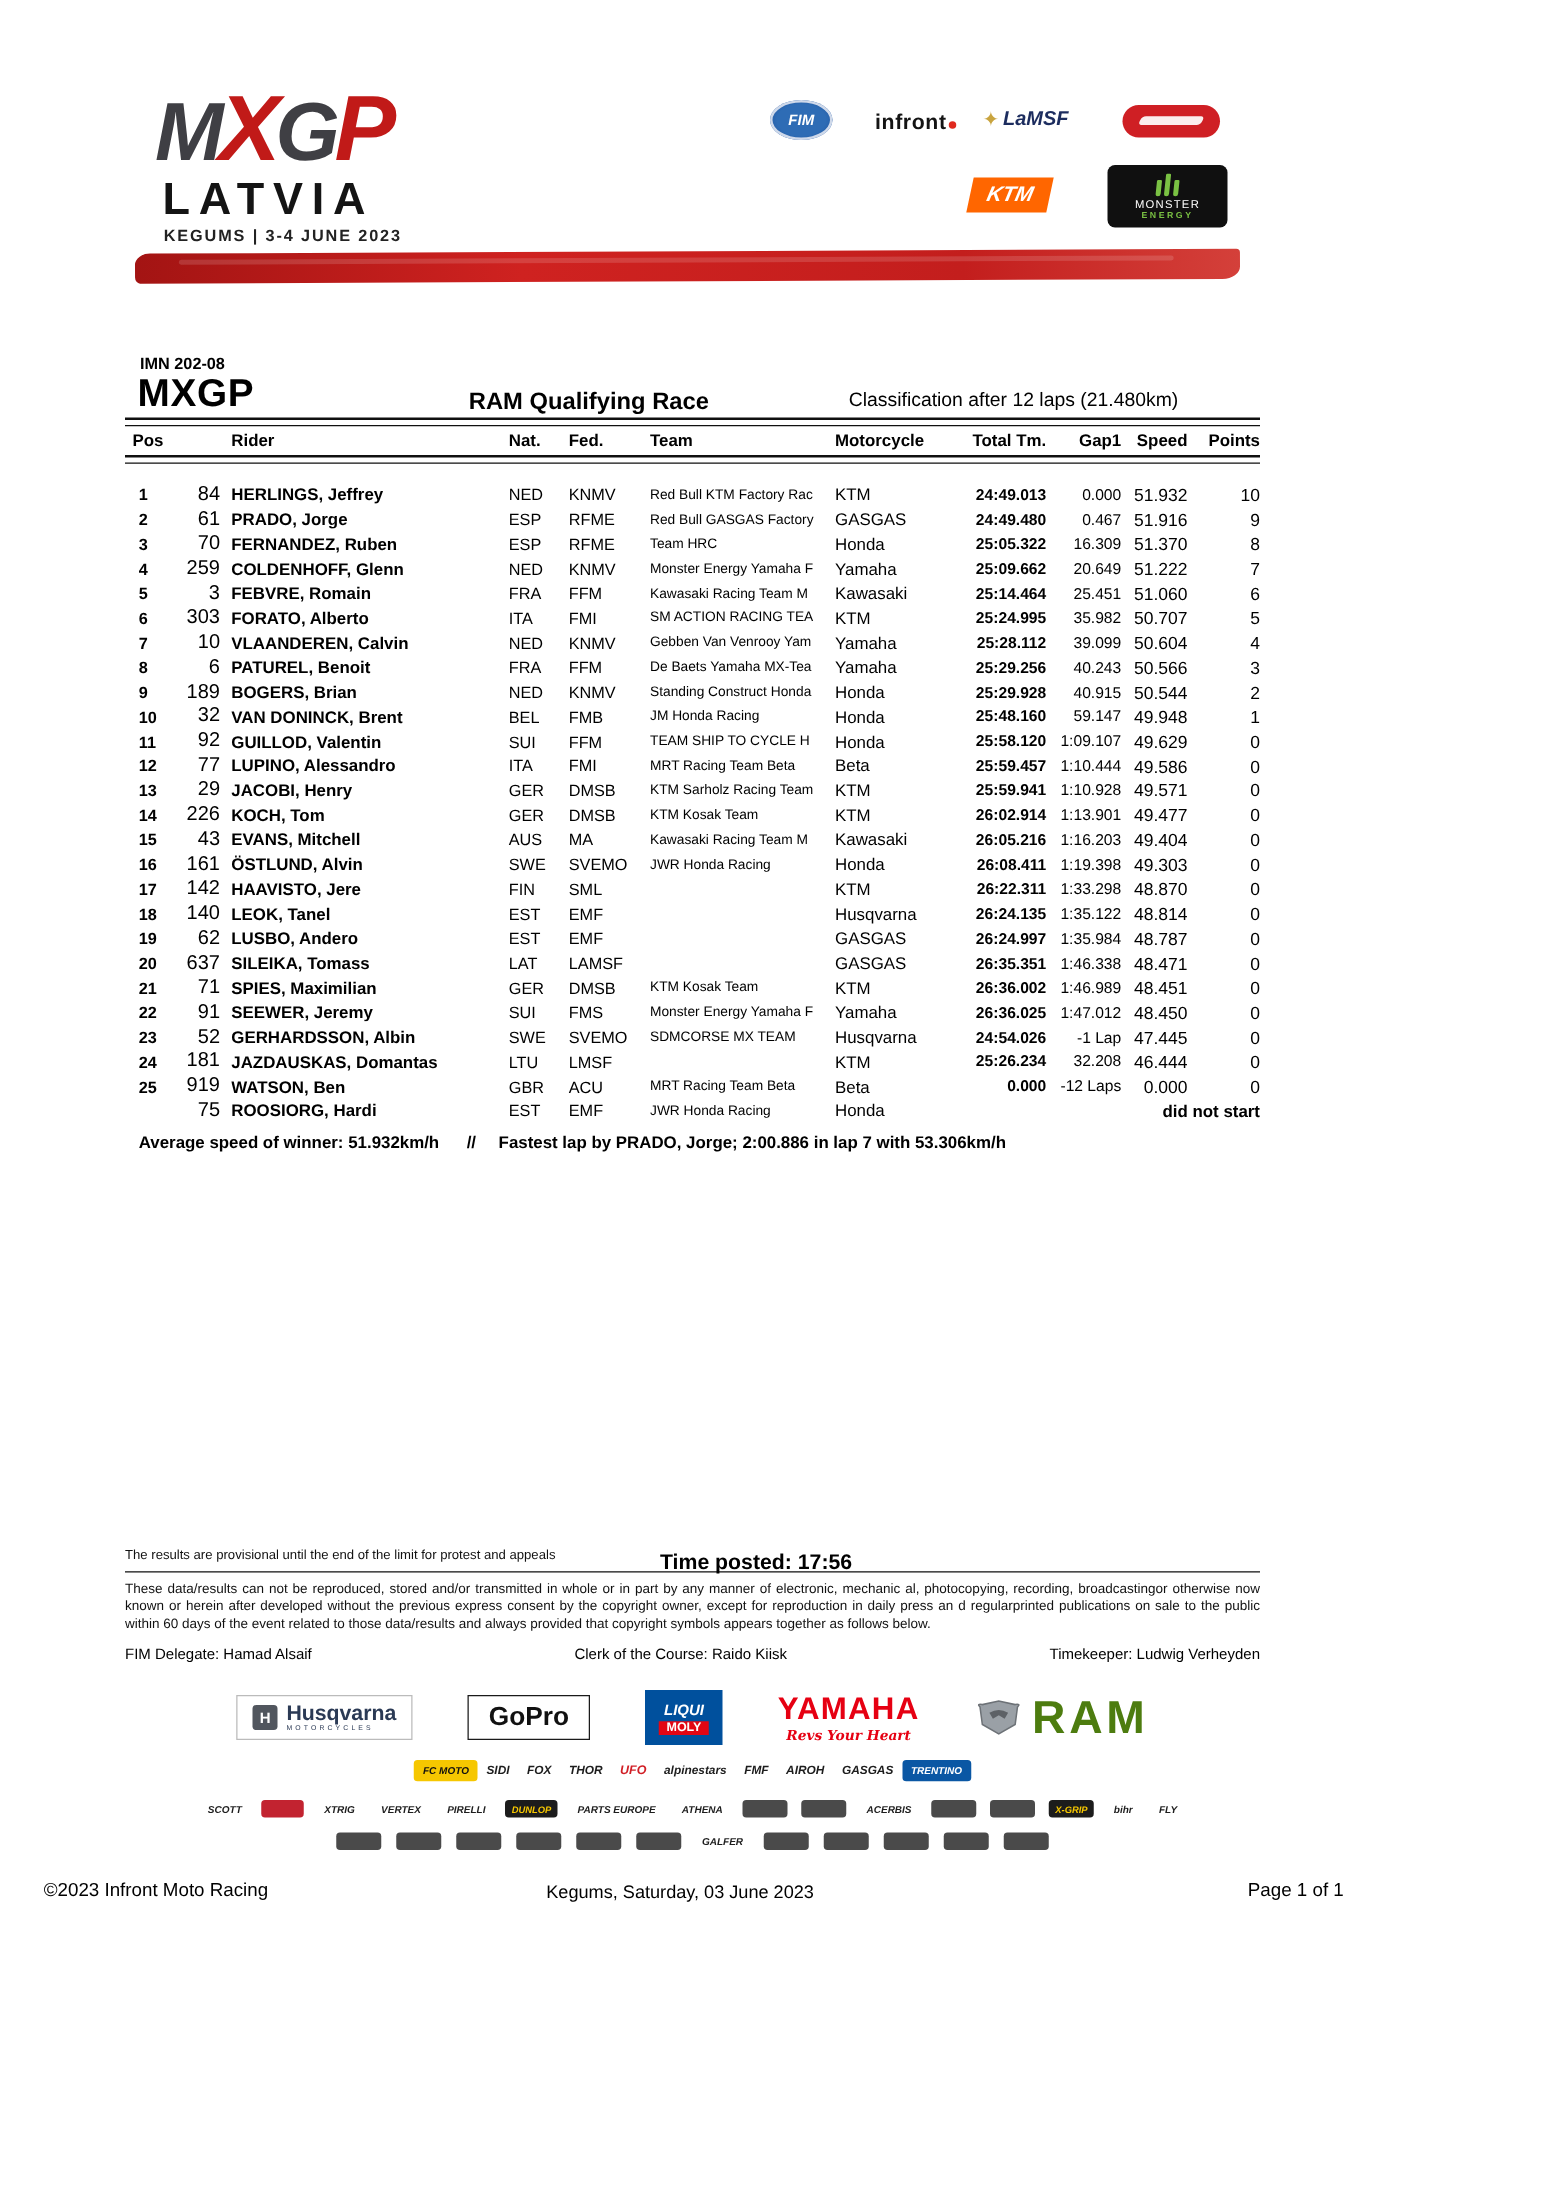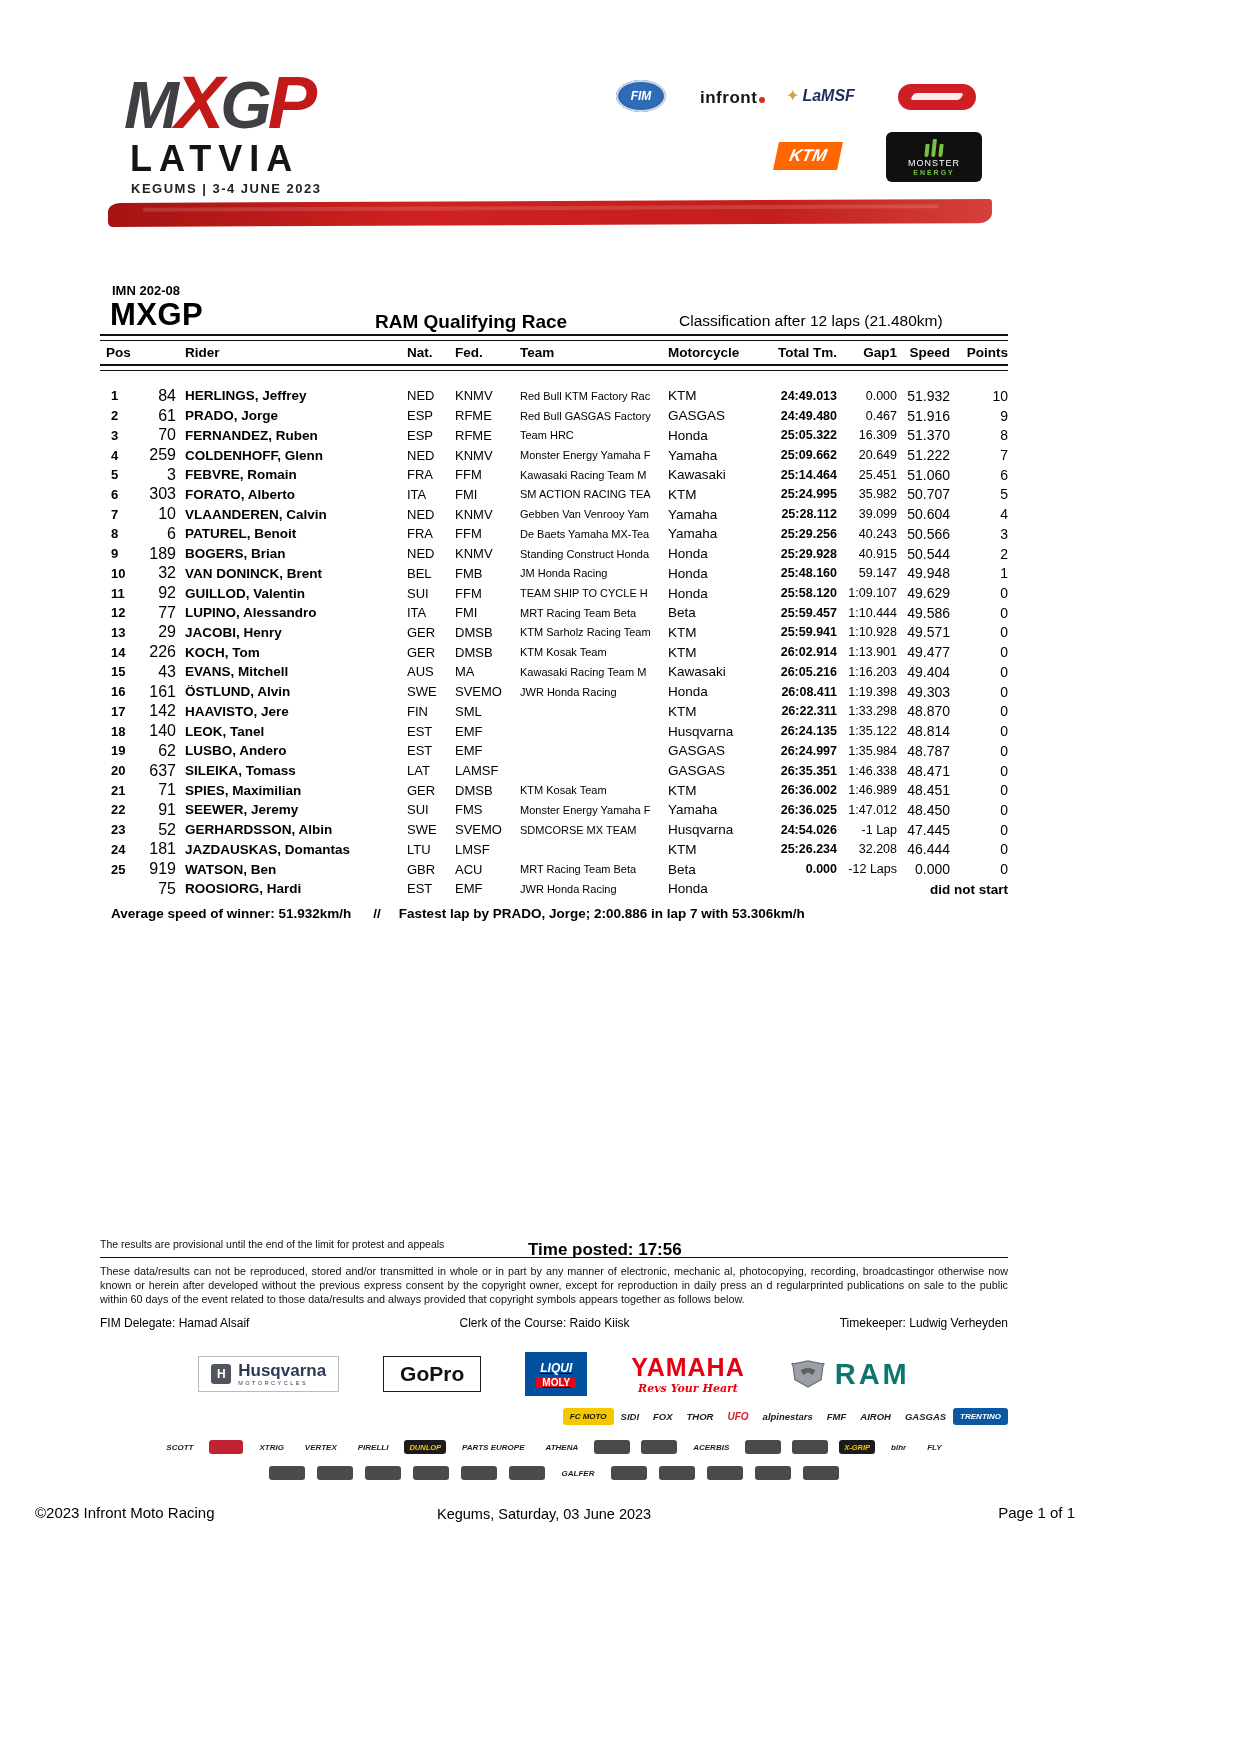--- a/index.html
+++ b/index.html
@@ -77,30 +77,30 @@
 
   
   .sp-row1{position:absolute;left:100px;top:1352px;width:908px;display:flex;align-items:center;justify-content:center;gap:44px;}
   .husq-box{display:flex;align-items:center;gap:7px;border:1px solid #bbb;padding:5px 12px;}
   .husq-icon{width:20px;height:20px;background:#51565e;border-radius:3px;color:#fff;font-weight:bold;font-size:12px;
              display:flex;align-items:center;justify-content:center;}
   .husq-text{display:flex;flex-direction:column;line-height:1;}
   .husq-name{font-size:17px;font-weight:bold;color:#2b3a55;}
   .husq-sub{font-size:5.5px;letter-spacing:2.5px;color:#2b3a55;margin-top:2px;}
   .gopro-box{border:1.6px solid #1a1a1a;padding:5px 16px;font-size:21px;font-weight:bold;color:#111;}
-  .liqui-box{width:62px;height:44px;background:#00509d;display:flex;flex-direction:column;align-items:center;justify-content:center;gap:2px;text-decoration:underline;}
+  .liqui-box{width:62px;height:44px;background:#00509d;display:flex;flex-direction:column;align-items:center;justify-content:center;gap:2px;}
   .liqui-t1{color:#fff;font-weight:bold;font-style:italic;font-size:12px;}
   .liqui-t2{background:#e30613;color:#fff;font-weight:bold;font-size:10px;padding:0 6px;}
   .yamaha-box{display:flex;flex-direction:column;align-items:center;line-height:1;}
   .yamaha-name{color:#e60012;font-weight:bold;font-size:25px;letter-spacing:1px;}
   .yamaha-tag{color:#e60012;font-style:italic;font-size:11px;margin-top:3px;font-family:"DejaVu Serif",serif;font-weight:bold;}
   .ram-box{display:flex;align-items:center;gap:8px;}
-  .ram-name{font-size:29px;font-weight:bold;letter-spacing:3px;color:#0f766e;}
+  .ram-name{font-size:37px;font-weight:bold;letter-spacing:3px;color:#4d7c0f;}
   .chips{position:absolute;display:flex;align-items:center;justify-content:center;}
-  .sp-row2{left:100px;top:1408px;width:908px;justify-content:flex-end;}
+  .sp-row2{left:100px;top:1408px;width:908px;}
   .sp-row3{left:100px;top:1440px;width:908px;gap:11px;}
   .sp-row4{left:160px;top:1466px;width:788px;gap:12px;}
   .chip{height:17px;border-radius:3px;display:flex;align-items:center;justify-content:center;
         padding:0 7px;font-weight:bold;font-style:italic;white-space:nowrap;}
   .sp-row3 .chip,.sp-row4 .chip{height:14px;padding:0 5px;}
   .cs-d{color:#1d1d1d;font-size:9.5px;}
   .sp-row3 .cs-d,.sp-row4 .cs-d{font-size:8px;}
   .cs-y{background:#f6c700;color:#111;font-size:8px;}
   .cs-b{background:#0a57a4;color:#fff;font-size:8px;}
   .cs-r{color:#d11f26;font-size:10px;}

